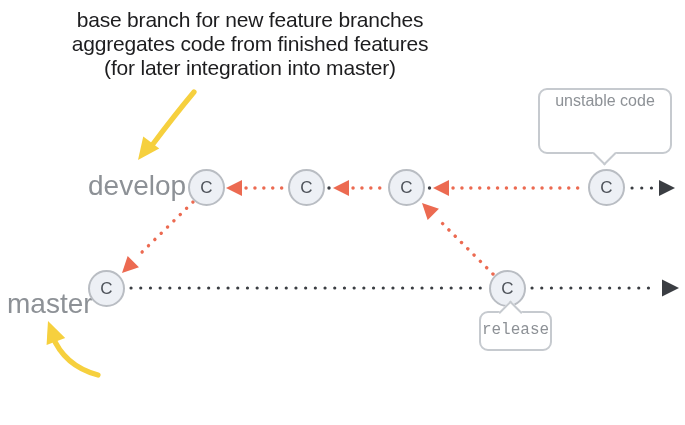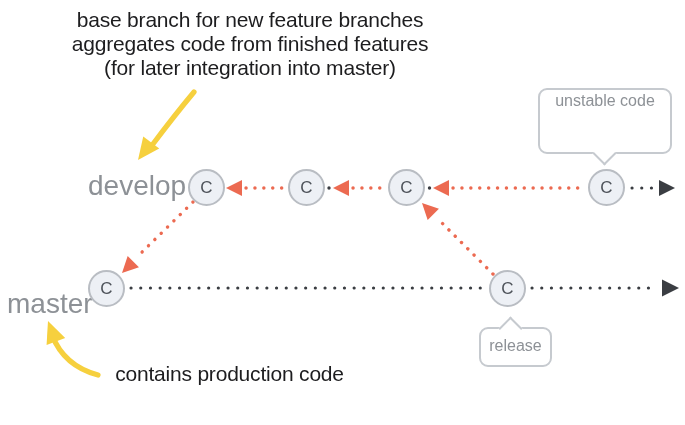--- a/index.html
+++ b/index.html
@@ -45,21 +45,21 @@
     background:var(--commit-fill);border:2px solid var(--commit-border);
     display:flex;align-items:center;justify-content:center;
   }
   .commit-letter{font-size:17px;color:#4e535a;line-height:17px;}
 
   .callout{
     position:absolute;z-index:4;background:#fff;border:2px solid var(--callout-border);
     border-radius:9px;color:var(--text-gray);text-align:center;font-size:16px;line-height:22px;
   }
   .callout-unstable{left:538px;top:88px;width:130px;height:62px;}
-  .callout-release{left:479px;top:327px;width:69px;height:36px;line-height:34px;}
+  .callout-release{left:479px;top:311px;width:69px;height:36px;line-height:34px;font-family:Liberation Mono, monospace;}
   .tail{
     position:absolute;width:15px;height:15px;background:#fff;transform:rotate(45deg);
   }
   .tail-up{top:-9.5px;left:21px;border-left:2px solid var(--callout-border);border-top:2px solid var(--callout-border);}
   .tail-down{bottom:-9.5px;left:56px;border-right:2px solid var(--callout-border);border-bottom:2px solid var(--callout-border);}
 </style>
 </head>
 <body>
 
 <div class="stage">
@@ -128,16 +128,15 @@
     <div>unstable code</div>
     <div class="tail tail-down"></div>
   </div>
 
   <div class="callout callout-release">
     <span>release</span>
     <div class="tail tail-up"></div>
   </div>
 
   <div class="note note-bottom">
-    <div>contains production code</div>
   </div>
 
 </div>
 
 </body></html>

